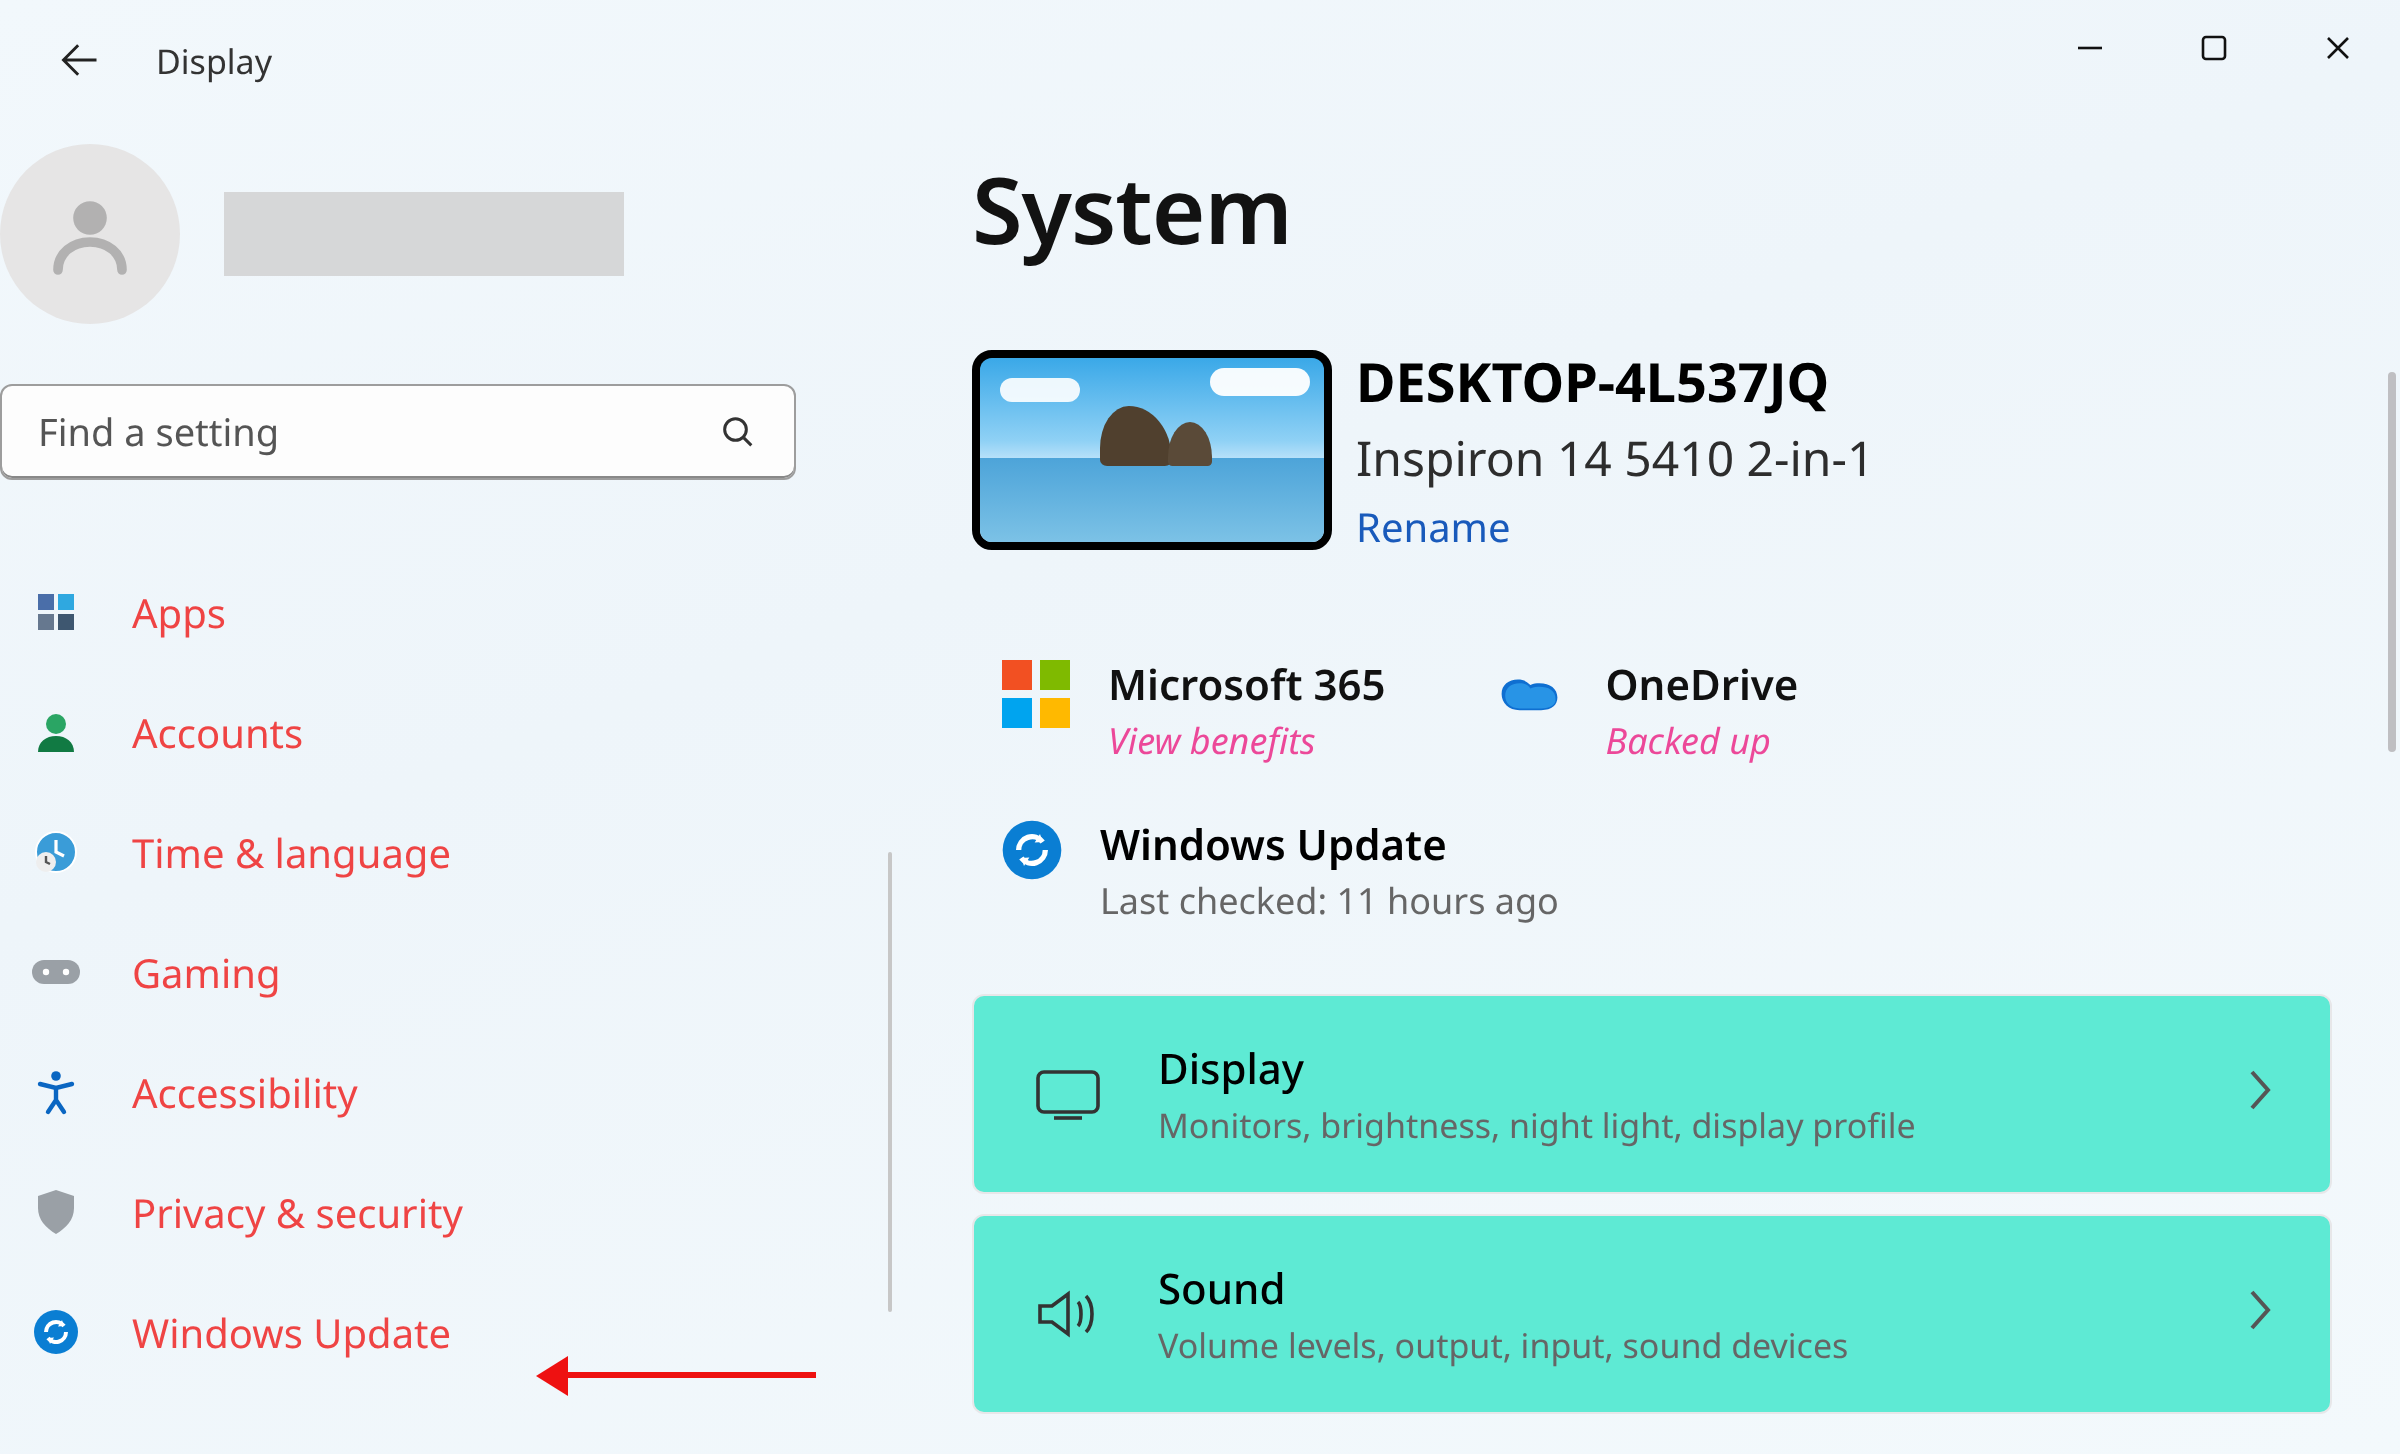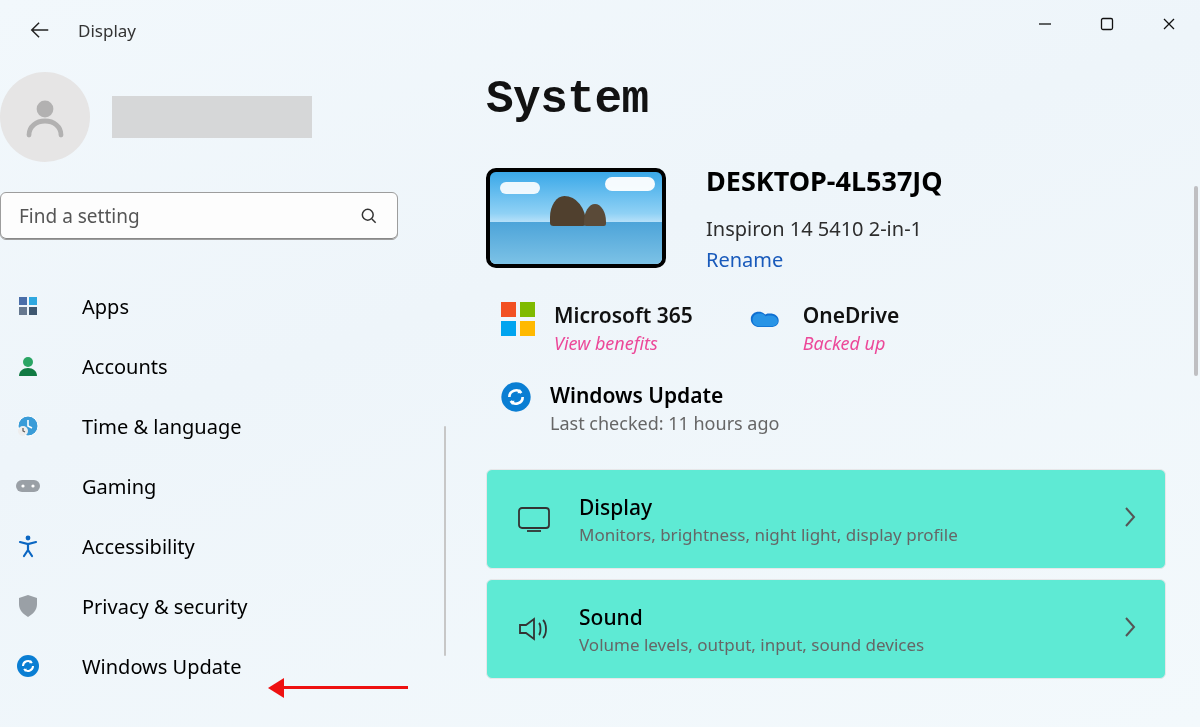--- a/index.html
+++ b/index.html
@@ -20,44 +20,44 @@
   .avatar { width: 90px; height: 90px; border-radius: 50%; background:#e6e5e5; display:flex; align-items:center; justify-content:center; }
   .avatar svg { width:48px; height:48px; opacity:.55; }
   .profile-name { width: 200px; height: 42px; background:#d6d7d8; }
 
   .searchbox { width: 398px; height: 48px; border:1px solid #9d9d9d; border-radius:6px; background:#fdfdfd; display:flex; align-items:center; padding:0 18px; box-shadow: inset 0 -1px 0 #888; }
   .searchbox input { flex:1; border:none; outline:none; background:transparent; font-size:19px; color:#444; }
   .searchbox input::placeholder { color:#555; }
   .searchbox .icon { color:#333; }
 
   .nav { margin-top: 36px; position:relative; }
-  .nav-item { display:flex; align-items:center; height: 60px; gap: 40px; padding-left: 14px; font-size: 20px; color:#000000; cursor:pointer; border-radius:6px; width:398px; }
+  .nav-item { display:flex; align-items:center; height: 60px; gap: 24px; padding-left: 14px; font-size: 20px; color:#ef4444; cursor:pointer; border-radius:6px; width:398px; }
   .nav-item .navicon { width:28px; height:28px; display:flex; align-items:center; justify-content:center; }
   .nav-sep { position:absolute; right:0; top:150px; width:2px; height:230px; background:#c7c7c7; border-radius:1px; }
 
   
   .main { position:absolute; left:486px; top:74px; right:18px; bottom:0; }
-  .page-title { font-size: 46px; font-weight:600; letter-spacing:-0.5px; color:#121212; margin-bottom: 36px; font-family: Liberation Mono, monospace; }
-
-  .device-row { display:flex; align-items:center; gap: 40px; margin-bottom: 28px; }
+  .page-title { font-size: 46px; font-weight:600; letter-spacing:-0.5px; color:#121212; margin-bottom: 36px; }
+
+  .device-row { display:flex; align-items:center; gap: 12px; margin-bottom: 28px; }
   .device-thumb { width:180px; height:100px; border:4px solid #000; border-radius:10px; overflow:hidden; position:relative; background:#0a2a44; }
   
   .device-thumb .sky { position:absolute; inset:0; background:linear-gradient(#3aa8e8 0%, #8fd1f5 45%, #cfeafc 60%); }
   .device-thumb .sea { position:absolute; left:0; right:0; bottom:0; height:45%; background:linear-gradient(#4da4d9, #7cc2e6); }
   .device-thumb .rock1 { position:absolute; left:60px; bottom:38px; width:36px; height:30px; background:#50402e; border-radius:40% 60% 10% 10% / 70% 90% 10% 10%; }
   .device-thumb .rock2 { position:absolute; left:94px; bottom:38px; width:22px; height:22px; background:#5a4a38; border-radius:50% 50% 10% 10% / 80% 80% 10% 10%; }
   .device-thumb .cloud1 { position:absolute; left:10px; top:10px; width:40px; height:12px; background:#fff; border-radius:10px; opacity:.9;}
   .device-thumb .cloud2 { position:absolute; left:115px; top:5px; width:50px; height:14px; background:#fff; border-radius:10px; opacity:.95;}
 
   .device-info .name { font-size:27px; font-weight:700; }
-  .device-info .model { font-size:20px; color:#2d2d2d; margin-top: 16px; }
+  .device-info .model { font-size:24px; color:#2d2d2d; margin-top: 4px; }
   .device-info .rename { font-size:20px; color:#195abb; margin-top:4px; cursor:pointer; }
 
   .cards-row { display:flex; gap: 56px; margin-bottom: 26px; padding-left:14px; }
-  .mini-card { display:flex; align-items:flex-start; gap: 18px; cursor:pointer; }
+  .mini-card { display:flex; align-items:flex-start; gap: 18px; cursor:pointer;margin-top:24px; }
   .mini-card .logo { width:36px; height:36px; display:flex; align-items:center; justify-content:center; }
   .mini-card .t { font-size:21px; font-weight:600; color:#111; }
   .mini-card .s { font-size:18px; color:#ec4899; margin-top:2px;font-style:italic; }
 
   .wu-row { display:flex; align-items:flex-start; gap:18px; padding-left:14px; margin-bottom: 34px; cursor:pointer; }
 
   .setting-card { width:680px; min-height:100px; background:#5eead4; border:1px solid #e7e7e9; border-radius:6px; display:flex; align-items:center; padding:14px 28px; gap:26px; margin-bottom:10px; cursor:pointer; }
   .setting-card .cicon { width:38px; height:38px; display:flex; align-items:center; justify-content:center; color:#333; }
   .setting-card .ct { font-size:21px; font-weight:500; }
   .setting-card .cs { font-size:17px; color:#666; margin-top:2px; }

